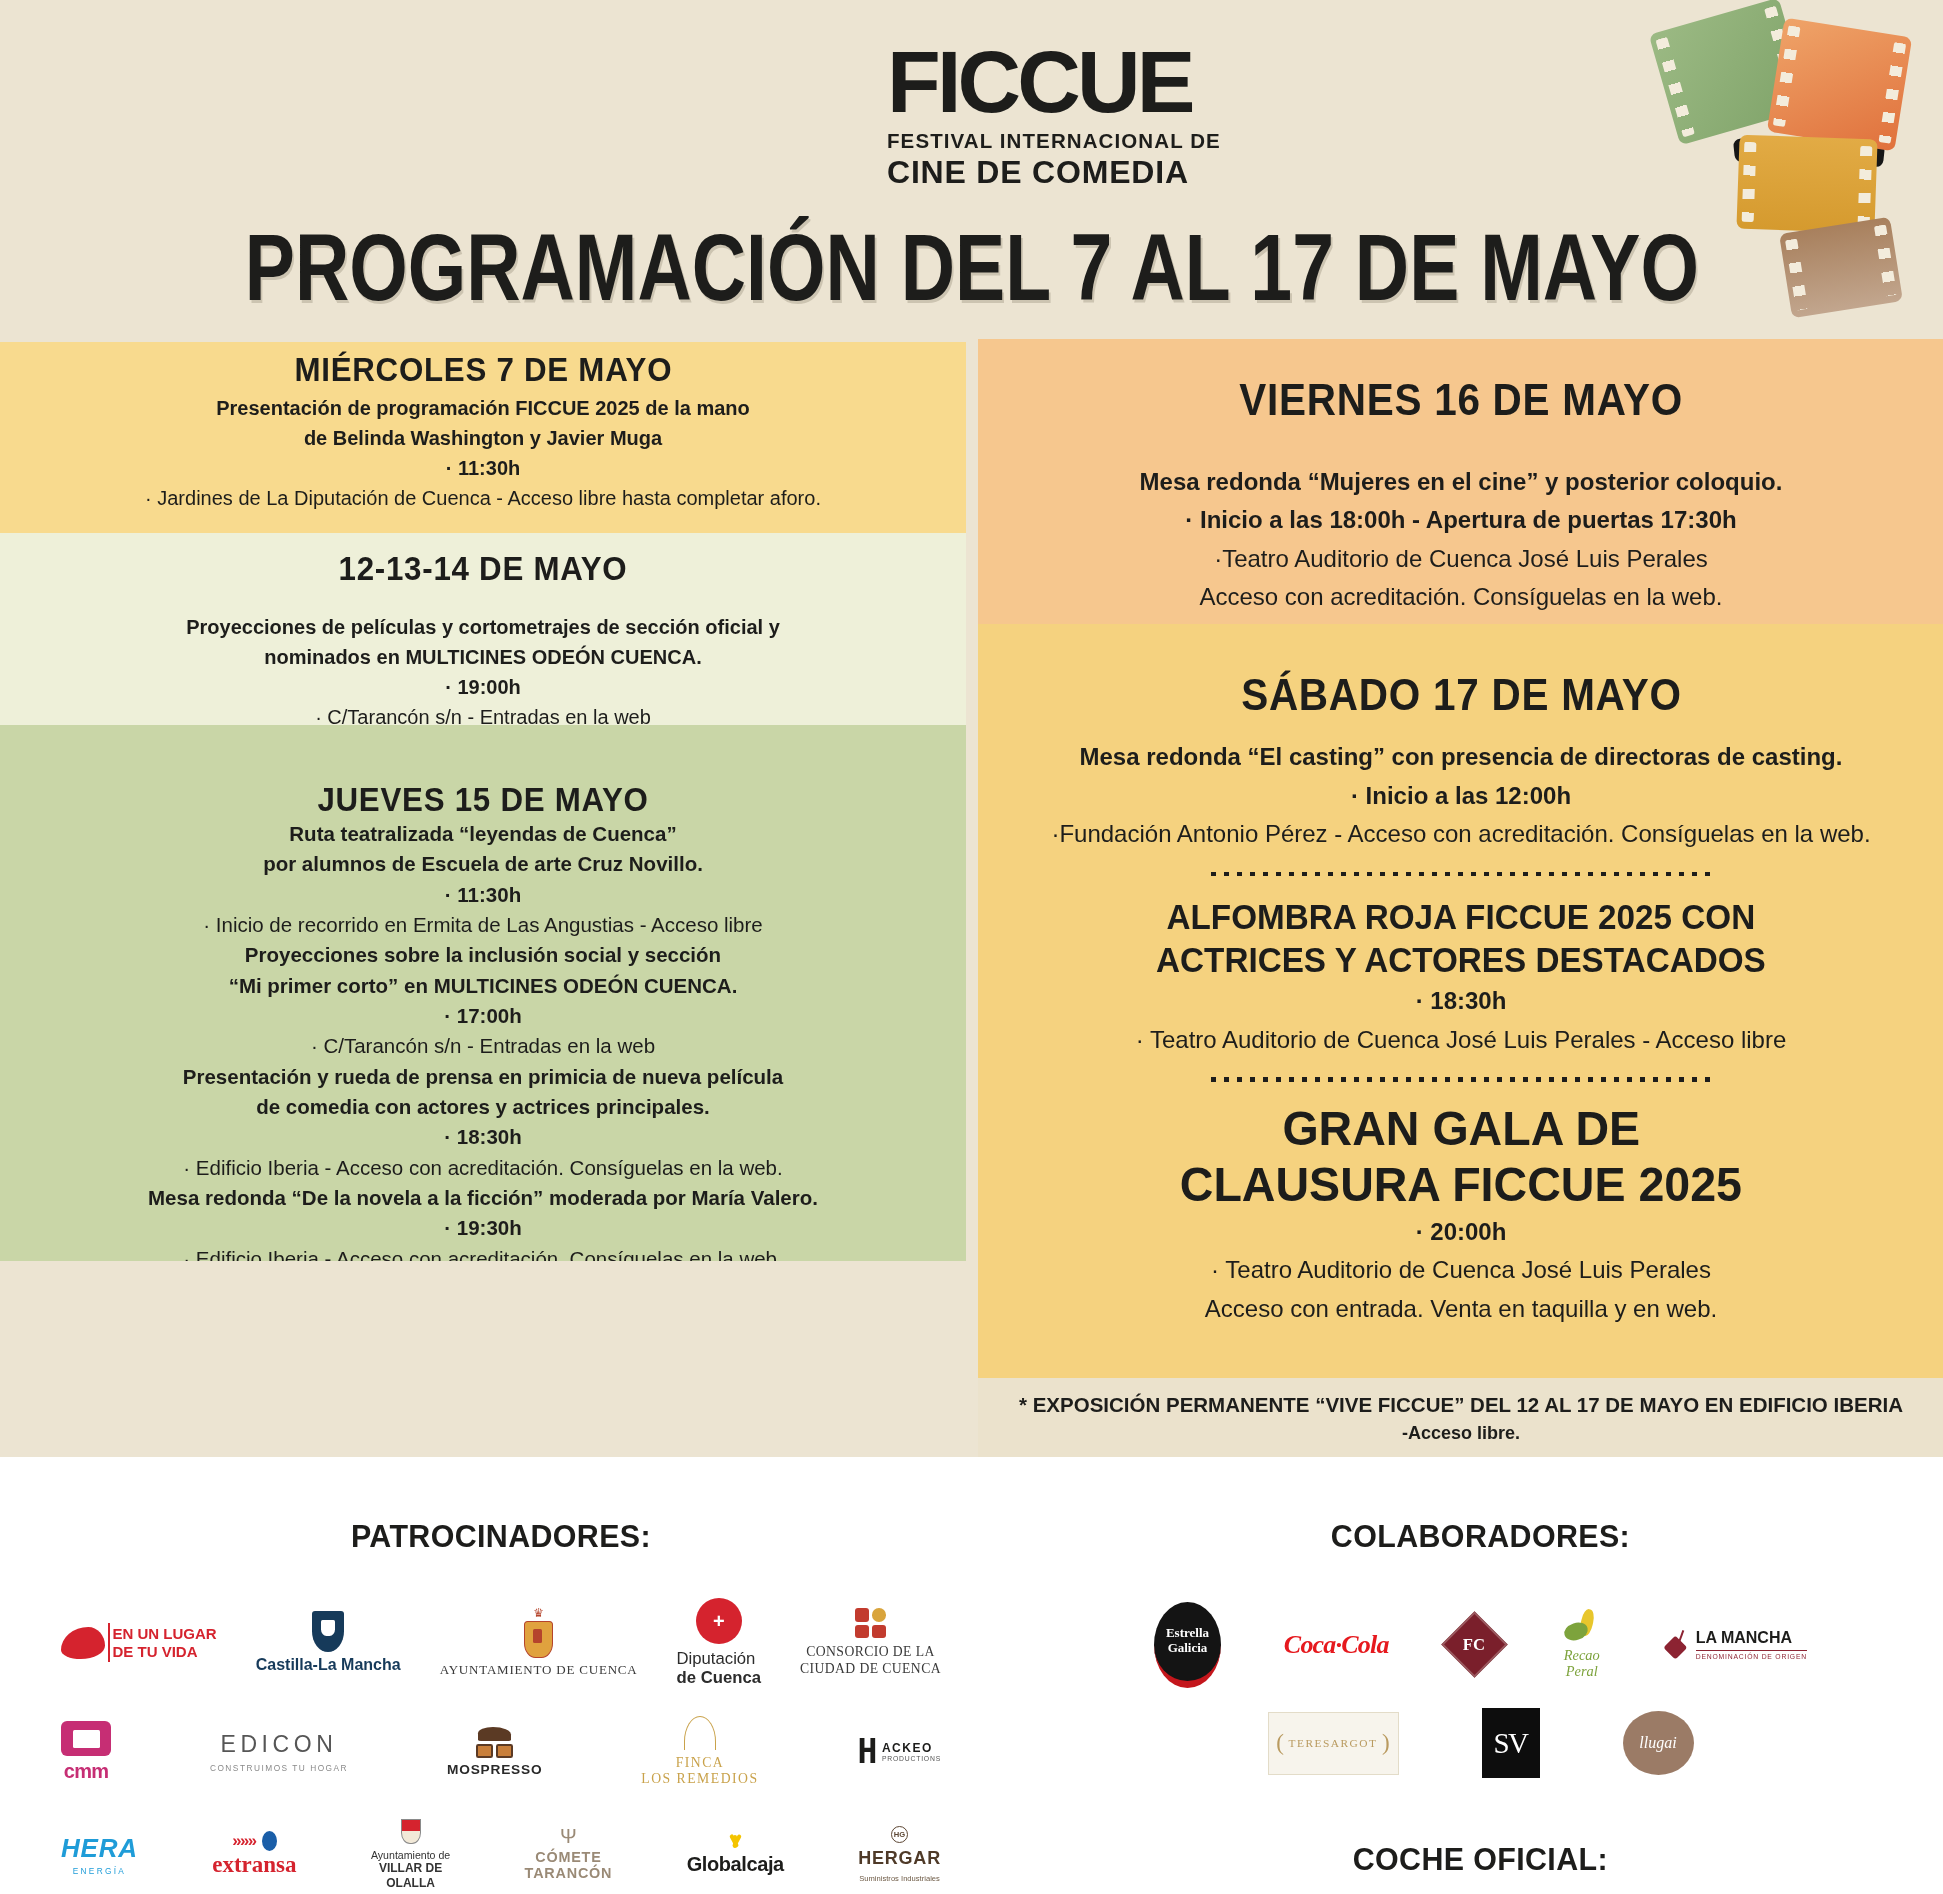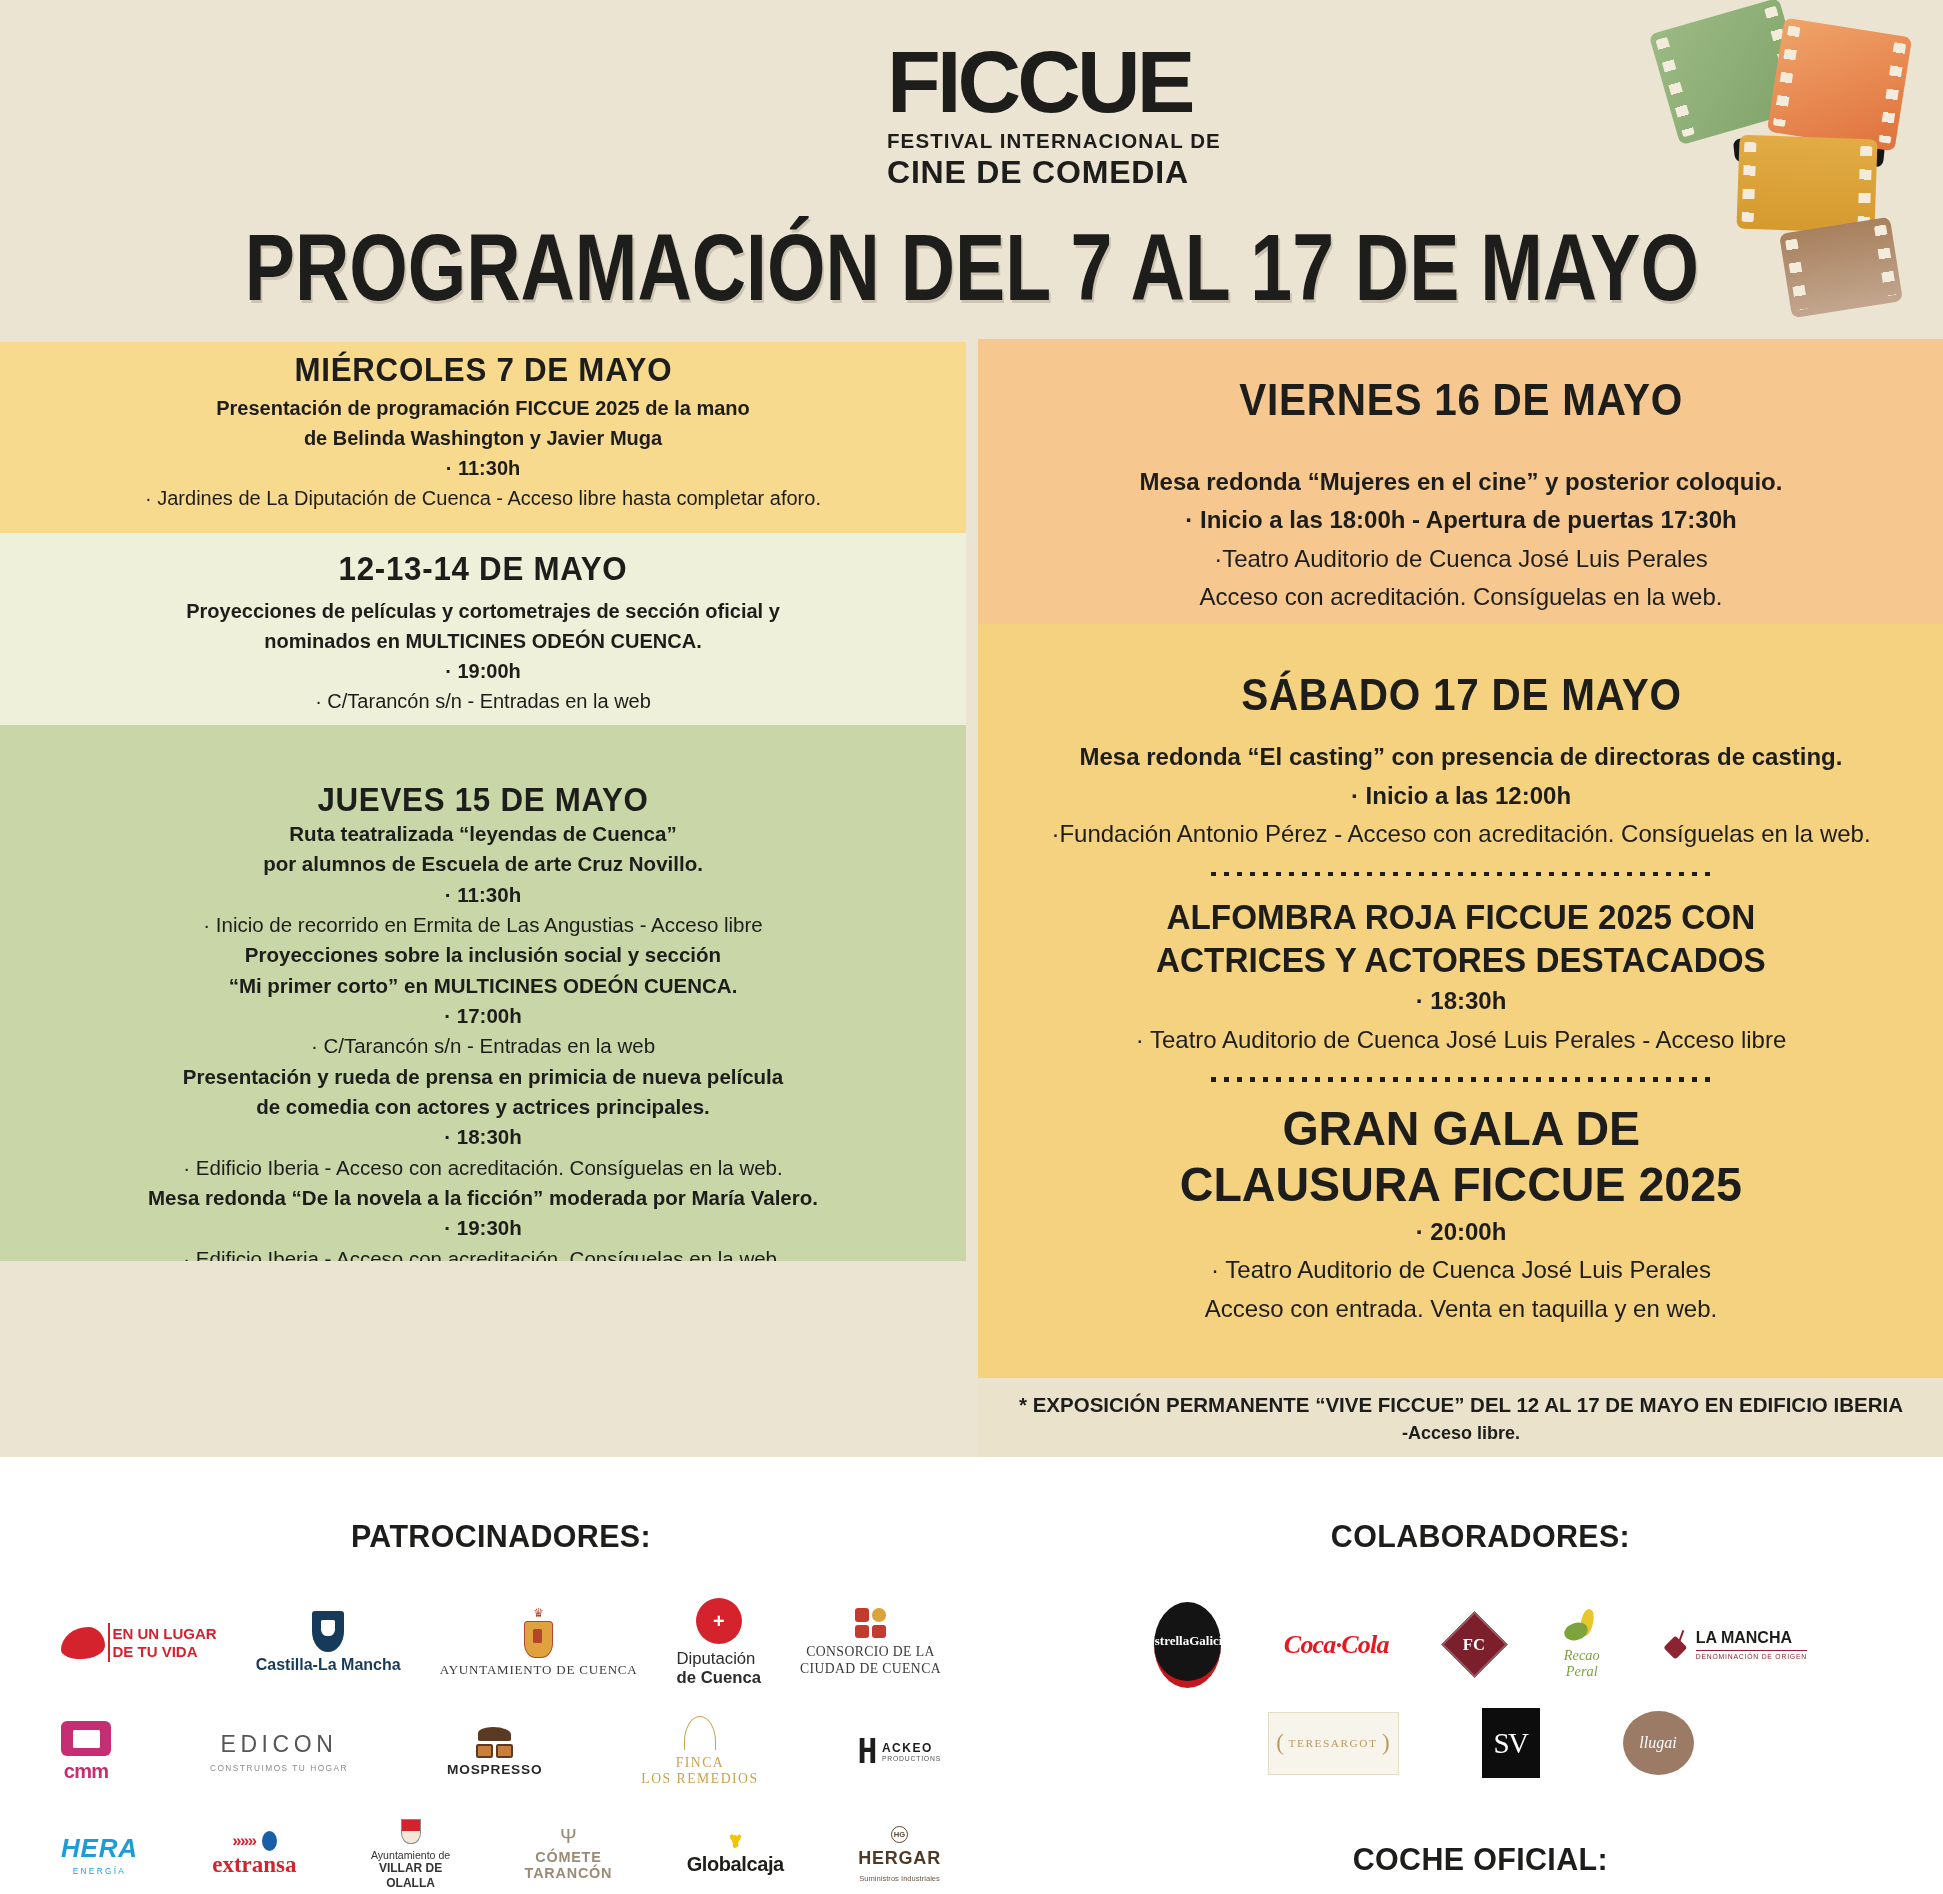--- a/index.html
+++ b/index.html
@@ -54,21 +54,21 @@
   .divider{height:4.6px;background:repeating-linear-gradient(to right,#1d1d1b 0 4.6px,transparent 4.6px 13px)}
   .div-s{width:425px}
   .div-l{width:501px}
   .sub-head{margin:0;font-weight:bold;line-height:1.25}
   .sub-head span{display:inline-block;transform:scaleX(.95)}
   .sh-m{font-size:35px}
   .sh-l{font-size:49px;line-height:1.15}
   #box-wed{top:342px;height:191px;background:#f8da8e;padding-top:8px}
   #box-wed .event{margin-top:4px}
   #box-days{top:533px;height:192px;background:#eef0d9;padding-top:16px}
-  #box-days .event{margin-top:8px}
+  #box-days .event{margin-top:24px}
   #box-thu{top:725px;height:536px;background:#c9d6a7;padding:55px 30px 42px;justify-content:space-between}
   #box-fri{top:339px;height:285px;background:#f6c78e;padding-top:36px}
   #box-fri .event{margin-top:38px}
   #box-sat{top:624px;height:754px;background:#f5d27f;padding:46px 23px 50px;justify-content:space-between}
   #note-strip{top:1378px;height:80px;background:#ebe2cc;justify-content:center}
   #note-strip .n1{font-size:20.5px;font-weight:bold}
   #note-strip .n2{font-size:18px;font-weight:bold;margin-top:6px}
   
   .white-area{position:absolute;left:0;top:1457px;width:1943px;height:437px;background:#ffffff}
   .zone{position:absolute;top:1457px}
@@ -138,21 +138,21 @@
   .wheat{display:flex;align-items:flex-end;height:15px}
   .wheat i{width:3.8px;height:13.7px;background:#f4c400;border-radius:2.3px;display:block}
   .wheat i:nth-child(1){transform:rotate(-28deg) translateX(2.3px)}
   .wheat i:nth-child(3){transform:rotate(28deg) translateX(-2.3px)}
   .glo-lbl{font-size:20px;font-weight:bold;letter-spacing:-0.4px;color:#1d1d1b}
   .herg-circ{width:15px;height:15px;border:1.5px solid #5c4633;border-radius:50%;color:#5c4633;font-size:7.6px;display:flex;align-items:center;justify-content:center;font-weight:bold}
   .herg-lbl{color:#4f3a28;font-size:18px;font-weight:bold;letter-spacing:0.8px}
   .herg-sub{color:#6d5a45;font-size:7.6px}
   
   .eg-oval{width:67px;height:79px;background:#141414;border-radius:50%;border-bottom:7.6px solid #c4161c;
-     display:flex;flex-direction:row;align-items:center;justify-content:center;color:#fff;
+     display:flex;flex-direction:column;align-items:center;justify-content:center;color:#fff;
      font-family:"Liberation Serif","DejaVu Serif",serif;font-size:13px;font-weight:bold;line-height:1.15}
   .coke-lbl{font-family:"Liberation Serif","DejaVu Serif",serif;font-style:italic;font-weight:bold;color:#e6191e;font-size:26px;letter-spacing:-0.8px}
   .fc-dia{width:43px;height:43px;background:#7a1f2b;transform:rotate(45deg);border:2.3px solid #9a5a60;display:flex;align-items:center;justify-content:center}
   .fc-dia span{transform:rotate(-45deg);color:#fff;font-family:"Liberation Serif","DejaVu Serif",serif;font-size:16.7px;font-weight:bold}
   .rec-ic{position:relative;width:41px;height:35px}
   .rec-ic .y{position:absolute;left:20px;top:0;width:12px;height:27px;background:#e8c62c;border-radius:45%;transform:rotate(12deg)}
   .rec-ic .g{position:absolute;left:3px;top:13.7px;width:24px;height:16.7px;background:#7da33c;border-radius:50%;transform:rotate(-18deg)}
   .rec-lbl{color:#7da33c;font-style:italic;font-size:14.4px;line-height:1.1;font-family:"Liberation Serif","DejaVu Serif",serif}
   .lm-row{display:flex;align-items:center;gap:7.6px}
   .lm-ic{position:relative;width:23px;height:30px}

